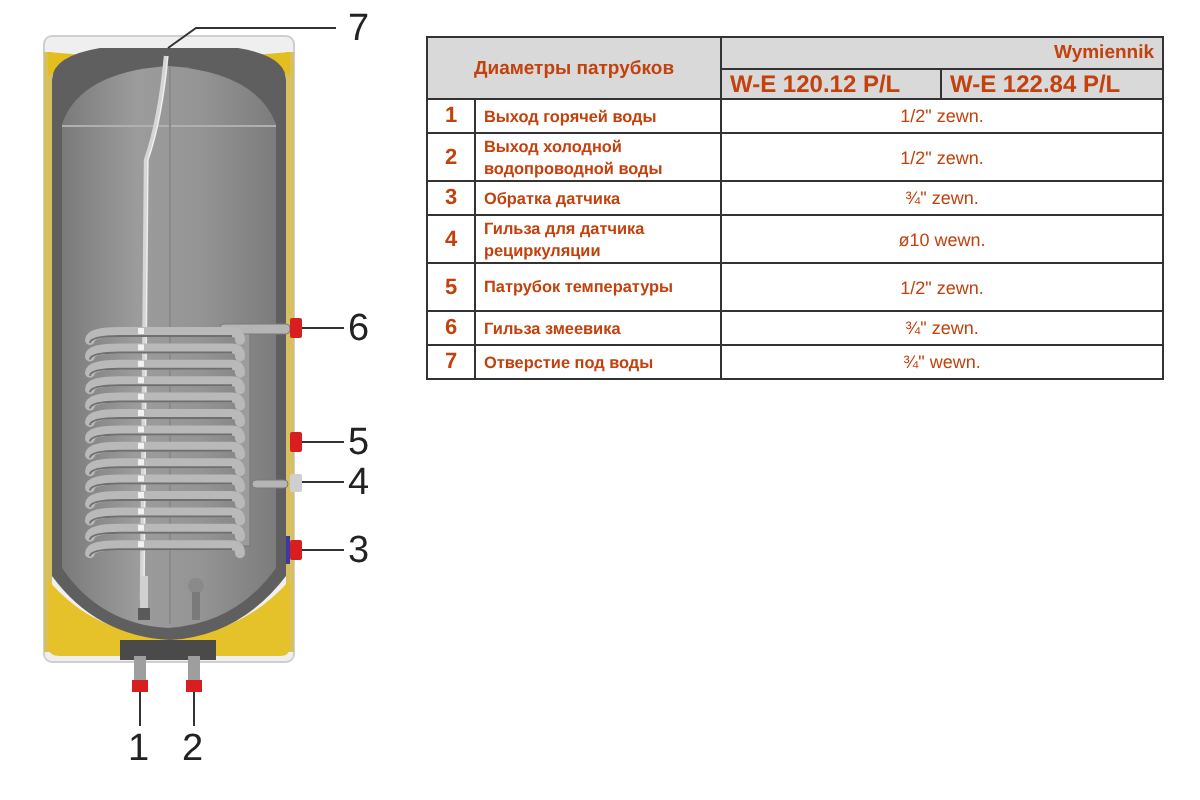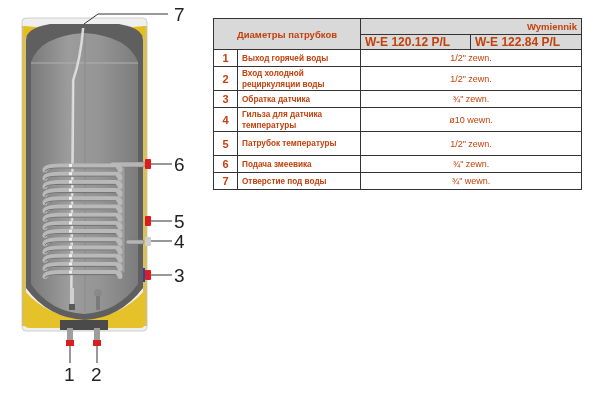--- a/index.html
+++ b/index.html
@@ -188,41 +188,41 @@
     </tr>
   </thead>
   <tbody>
     <tr class="r1">
       <td class="num">1</td>
       <td class="name">Выход горячей воды</td>
       <td class="val" colspan="2">1/2" zewn.</td>
     </tr>
     <tr class="r2">
       <td class="num">2</td>
-      <td class="name">Вход холодной рециркуляции воды</td>
+      <td class="name">Выход холодной водопроводной воды</td>
       <td class="val" colspan="2">1/2" zewn.</td>
     </tr>
     <tr class="r1">
       <td class="num">3</td>
       <td class="name">Обратка датчика</td>
       <td class="val" colspan="2">¾" zewn.</td>
     </tr>
     <tr class="r2">
       <td class="num">4</td>
-      <td class="name">Гильза для датчика температуры</td>
+      <td class="name">Гильза для датчика рециркуляции</td>
       <td class="val" colspan="2">ø10 wewn.</td>
     </tr>
     <tr class="r2">
       <td class="num">5</td>
       <td class="name">Патрубок температуры</td>
       <td class="val" colspan="2">1/2" zewn.</td>
     </tr>
     <tr class="r1">
       <td class="num">6</td>
-      <td class="name">Подача змеевика</td>
+      <td class="name">Гильза змеевика</td>
       <td class="val" colspan="2">¾" zewn.</td>
     </tr>
     <tr class="r1">
       <td class="num">7</td>
       <td class="name">Отверстие под воды</td>
       <td class="val" colspan="2">¾" wewn.</td>
     </tr>
   </tbody>
 </table>
 

